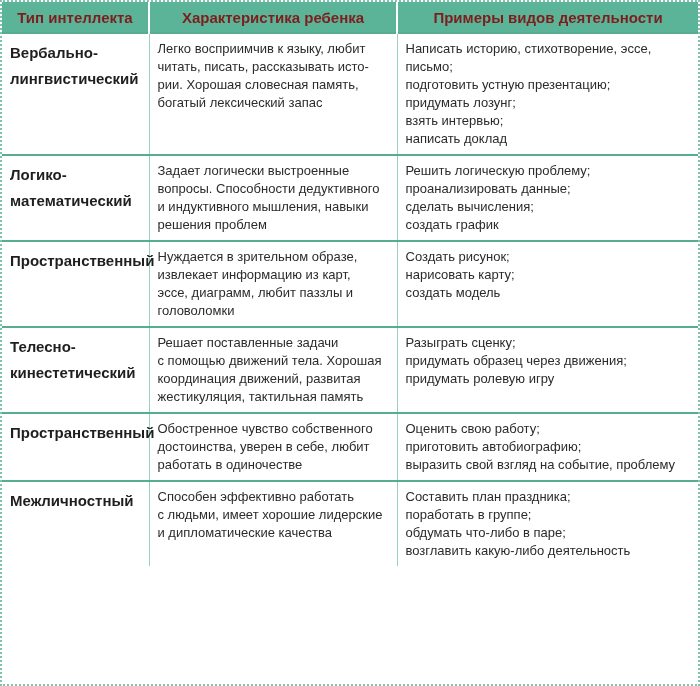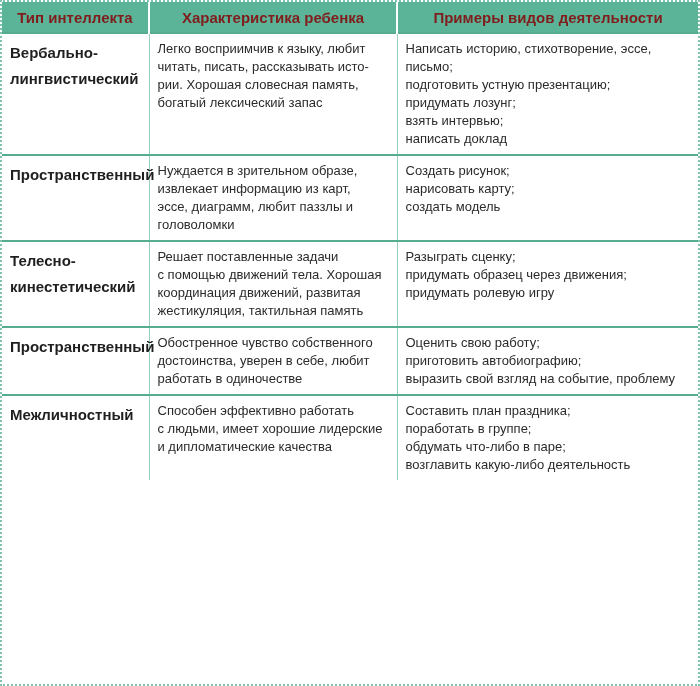--- a/index.html
+++ b/index.html
@@ -79,20 +79,32 @@
 рии. Хорошая словесная память,
 богатый лексический запас</td>
           <td>Написать историю, стихотворение, эссе,
 письмо;
 подготовить устную презентацию;
 придумать лозунг;
 взять интервью;
 написать доклад</td>
         </tr>
         <tr>
+          <td>Логико-
+математический</td>
+          <td>Задает логически выстроенные
+вопросы. Способности дедуктивного
+и индуктивного мышления, навыки
+решения проблем</td>
+          <td>Решить логическую проблему;
+проанализировать данные;
+сделать вычисления;
+создать график</td>
+        </tr>
+        <tr>
           <td>Пространственный</td>
           <td>Нуждается в зрительном образе,
 извлекает информацию из карт,
 эссе, диаграмм, любит паззлы и
 головоломки</td>
           <td>Создать рисунок;
 нарисовать карту;
 создать модель</td>
         </tr>
         <tr>

